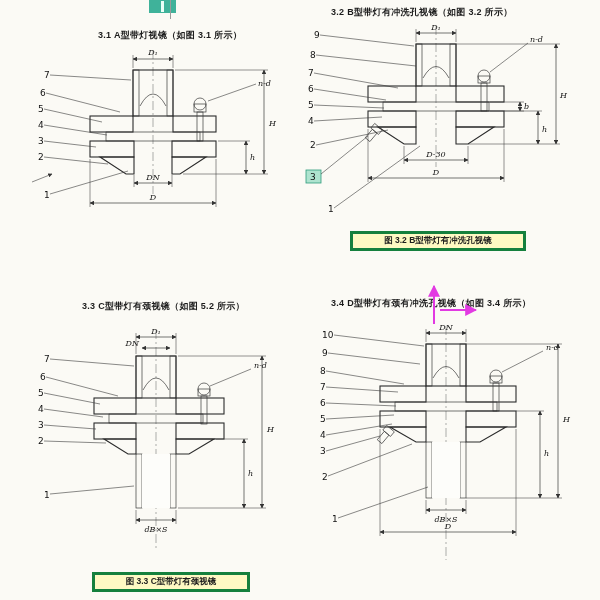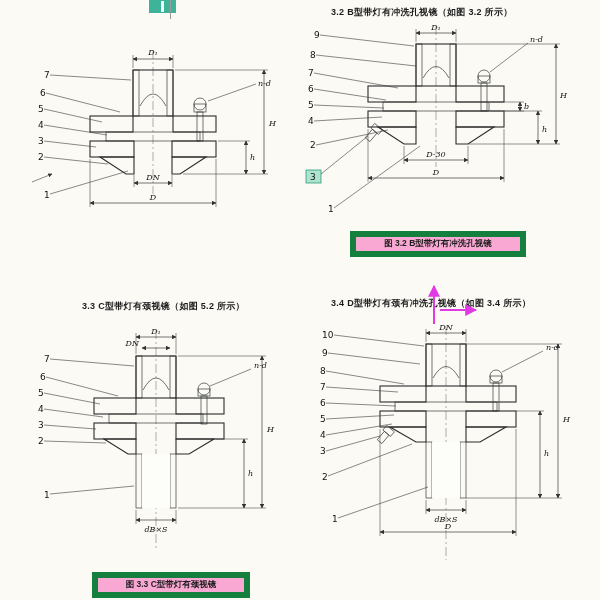--- a/index.html
+++ b/index.html
@@ -3,21 +3,21 @@
 <meta charset="utf-8">
 <style>
   * { margin:0; padding:0; box-sizing:border-box; }
   html,body { width:600px; height:600px; }
   body { background:#f2f1ec; font-family:"Liberation Sans", sans-serif; }
   .page { position:relative; width:600px; height:600px; background:#fbfaf5; overflow:hidden; }
 
   .heading { position:absolute; font-size:9px; font-weight:bold; color:#1c1c1c;
              letter-spacing:.3px; white-space:nowrap; }
   .caption { position:absolute; font-size:8.5px; font-weight:bold; color:#1c1c1c;
-             border:6px solid #15803d; padding:1px 6px; background:#f9a8d4;
+             border:3px solid #15803d; padding:1px 6px; background:#fef9c3;
              white-space:nowrap; text-align:center; }
 
   svg.draw, svg.annot, svg.defsonly { position:absolute; }
   svg text { font-family:"DejaVu Serif", serif; }
   .dimt { font-size:8px; font-style:italic; fill:#111; }
   .part { font-size:9px; fill:#111; font-family:"DejaVu Sans", sans-serif; }
   .cl   { stroke:#8a8a8a; stroke-width:.7; stroke-dasharray:9 3 2 3; fill:none; }
   .out  { stroke:#2b2b2b; stroke-width:1.1; fill:none; }
   .thin { stroke:#3a3a3a; stroke-width:.7; fill:none; }
   .dim  { stroke:#3a3a3a; stroke-width:.7; }
@@ -48,20 +48,21 @@
         <path d="M0,0 L10,5 L0,10 z" fill="#e23ae2"></path>
       </marker>
     </defs>
   </svg>
 
   <div class="top-icon">
       <span class="bar"></span>
     </div>
   <div class="top-caret"></div>
 
+  <div class="heading" style="left:98px;top:29px">3.1  A型带灯视镜（如图 3.1 所示）</div>
   <div class="heading" style="left:331px;top:6px">3.2  B型带灯有冲洗孔视镜（如图 3.2 所示）</div>
   <div class="heading" style="left:82px;top:300px">3.3  C型带灯有颈视镜（如图 5.2 所示）</div>
   <div class="heading" style="left:331px;top:297px">3.4  D型带灯有颈有冲洗孔视镜（如图 3.4 所示）</div>
 
   <svg class="draw" style="left:28px;top:44px" width="265" height="205" viewBox="0 0 265 205">
     <line class="cl" x1="125" y1="6" x2="125" y2="150"></line>
 
     <g>
       <rect class="out" x="105" y="26" width="40" height="46" fill="#fdfdfa"></rect>
       <rect class="thin" x="105" y="26" width="6" height="46" fill="url(#hatch)"></rect>

